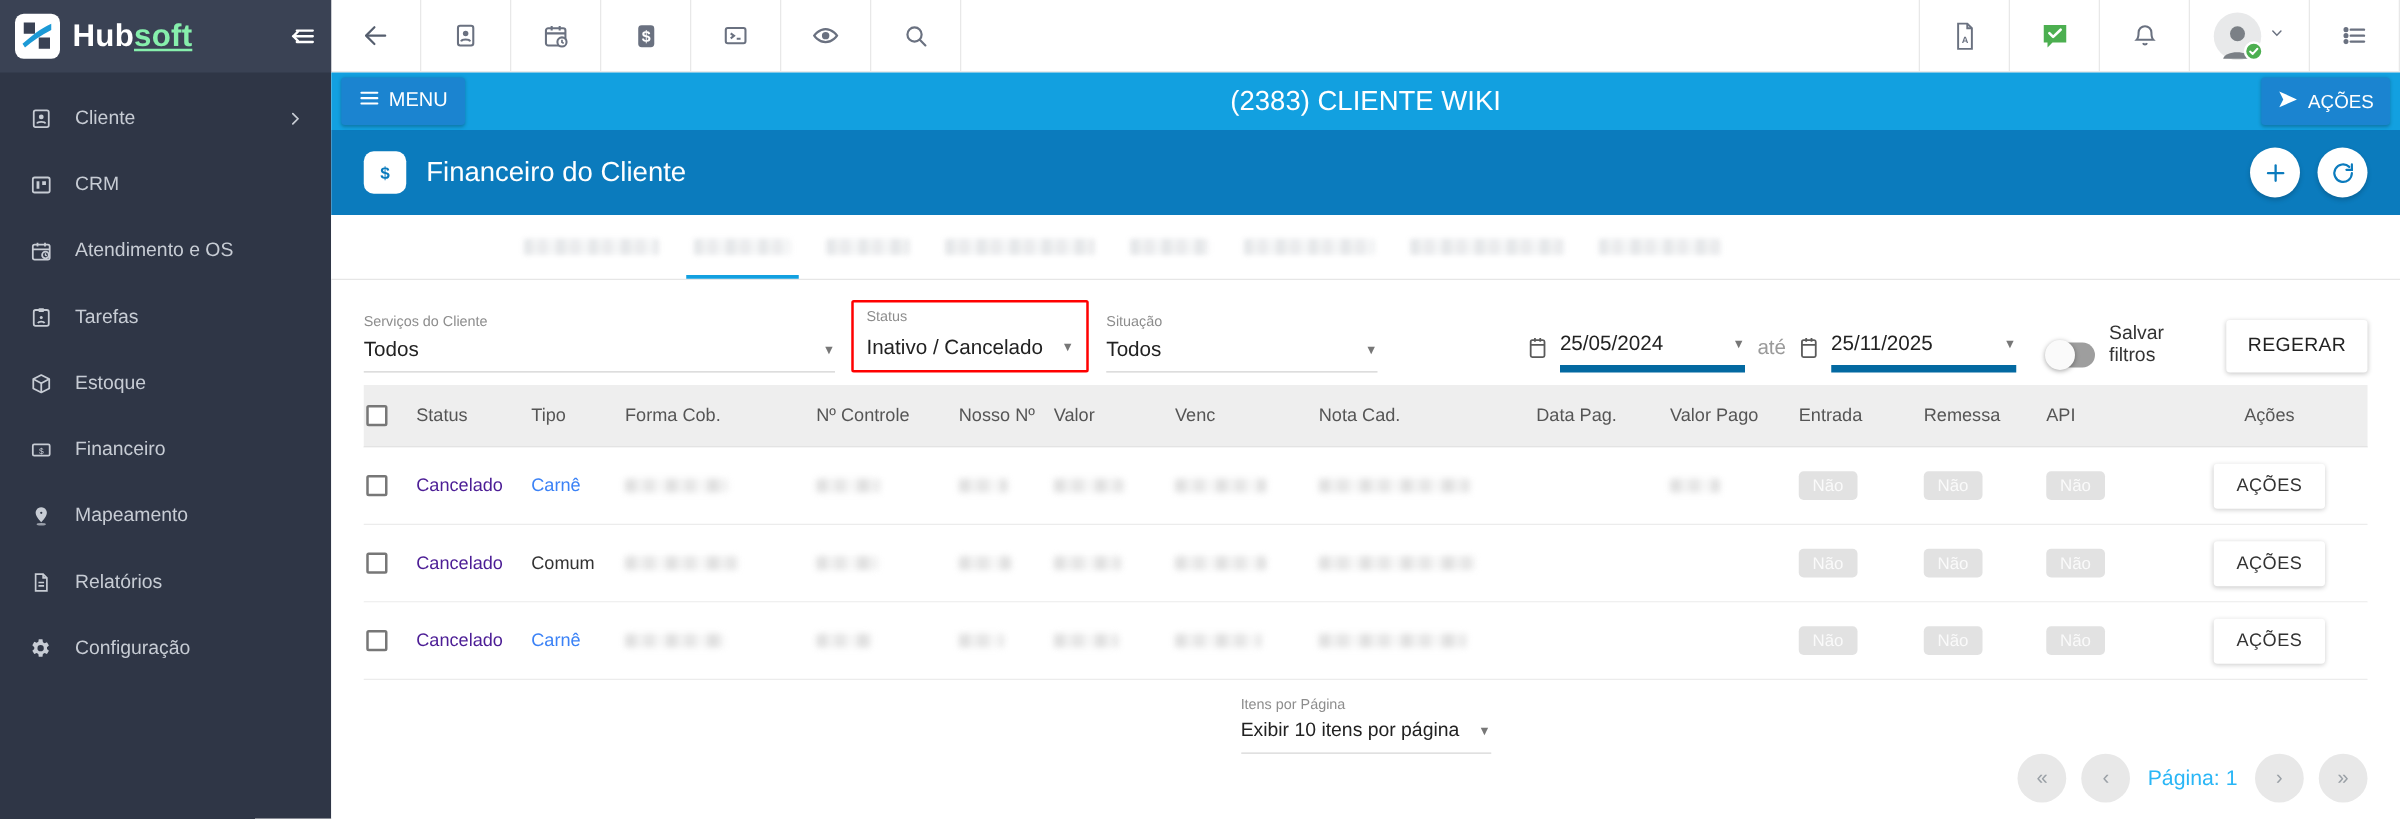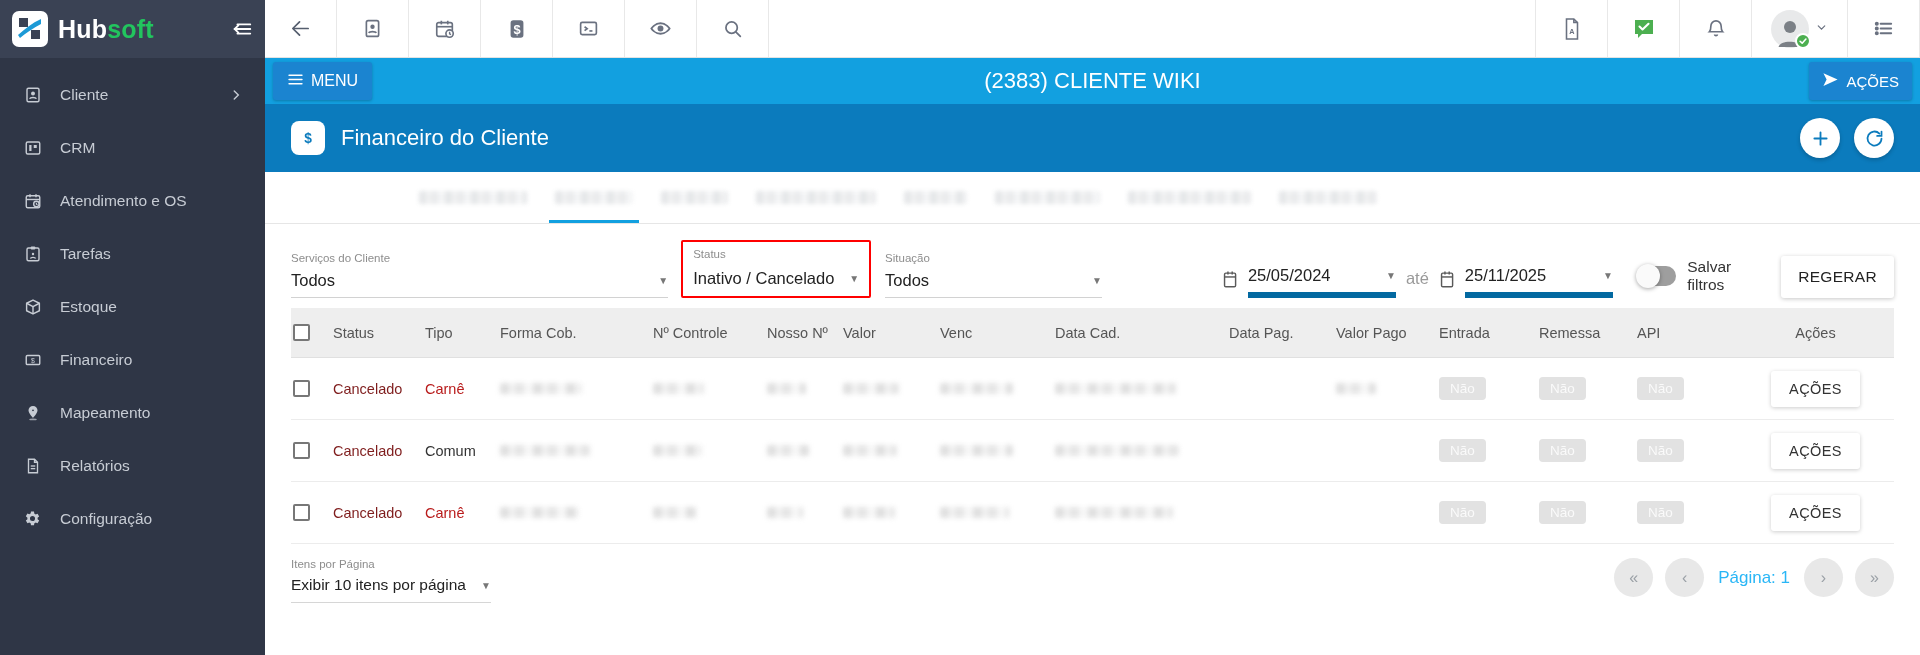--- a/index.html
+++ b/index.html
@@ -18,21 +18,21 @@
   .brand {
     height: 58px; background: #3a4254; display: flex; align-items: center;
     padding: 0 12px; gap: 10px; position: relative;
   }
   .brand-logo {
     width: 36px; height: 36px; background: #fff; border-radius: 7px;
     display: flex; align-items: center; justify-content: center; flex: 0 0 36px;
   }
   .brand-text { font-size: 25px; font-weight: 700; letter-spacing: .2px; }
   .brand-text .b1 { color: #ffffff; }
-  .brand-text .b2 { color: #22c55e; }
+  .brand-text .b2 { color: #86efac; text-decoration: underline; }
   .collapse-icon { margin-left: auto; color: #fff; display:flex; align-items:center; }
 
   .nav { padding-top: 10px; }
   .nav-item {
     height: 53px; display: flex; align-items: center; padding: 0 22px;
     color: #c7ccd4; font-size: 15.5px; gap: 17px; cursor: pointer;
   }
   .nav-ico { width: 21px; height: 21px; flex: 0 0 21px; display:flex; align-items:center; justify-content:center; color:#c7ccd4; }
   .nav-label { flex: 1; }
   .nav-chev { color: #c7ccd4; display:flex; align-items:center; }
@@ -141,21 +141,21 @@
   .dates { display: flex; align-items: center; margin-left: 120px; gap: 10px; }
   .date-box { display: flex; align-items: flex-end; gap: 9px; }
   .cal-ico { color: #5a5a5a; margin-bottom: 5px; }
   .date-val {
     font-size: 16.5px; color: #222; border-bottom: 6px solid #0369a1;
     padding-bottom: 7px; display: flex; align-items: center; gap: 28px; min-width: 148px;
   }
   .date-val .caret { color: #777; font-size: 10px; margin-left:auto; }
   .ate { color: #9a9a9a; font-size: 16.5px; padding-bottom: 7px; }
 
-  .toggle-wrap { display: flex; align-items: center; gap: 11px; margin-left: 24px; padding-bottom: 4px; }
+  .toggle-wrap { display: flex; align-items: flex-end; gap: 11px; margin-left: 24px; padding-bottom: 4px; }
   .toggle {
     width: 42px; height: 20px; border-radius: 10px; background: #9e9e9e;
     position: relative; cursor: pointer;
   }
   .toggle::after {
     content: ""; position: absolute; left: -1px; top: -2px; width: 24px; height: 24px;
     border-radius: 50%; background: #fafafa; box-shadow: 0 1px 4px rgba(0,0,0,.35);
   }
   .toggle-lbl { font-size: 15.5px; color: #333; }
   .regerar {
@@ -189,41 +189,41 @@
   .c-venc  { width: 115px; flex: 0 0 115px; }
   .c-dcad  { width: 174px; flex: 0 0 174px; }
   .c-dpag  { width: 107px; flex: 0 0 107px; }
   .c-vpago { width: 103px; flex: 0 0 103px; }
   .c-ent   { width: 100px; flex: 0 0 100px; }
   .c-rem   { width: 98px;  flex: 0 0 98px; }
   .c-api   { width: 100px; flex: 0 0 100px; }
   .c-acoes { flex: 1; display: flex; justify-content: center; }
 
   .chk { width: 17px; height: 17px; border: 2px solid #777; border-radius: 2px; cursor: pointer; background:#fff; }
-  .cancelado { color: #7f1d1d; }
-  .link-blue { color: #b91c1c; cursor: pointer; }
+  .cancelado { color: #4c1d95; }
+  .link-blue { color: #3b82f6; cursor: pointer; }
 
   .blur {
     border-radius: 2px; background:
       repeating-linear-gradient(90deg,#dcdcdc 0 9px,#f1f1f1 9px 15px,#e2e2e2 15px 24px,#f6f6f6 24px 33px);
     filter: blur(2.6px); opacity: .9;
   }
 
   .tag-nao {
     background: #e2e2e2; color: #fafafa; font-size: 13.5px; border-radius: 4px;
     padding: 4px 11px; display: inline-block;
   }
   .btn-acoes {
     background: #fff; border: none; border-radius: 3px; box-shadow: 0 1px 4px rgba(0,0,0,.2);
     height: 36px; padding: 0 18px; font-size: 14.5px; font-weight: 500; color: #333;
     cursor: pointer; font-family: "Liberation Sans", sans-serif; letter-spacing: .4px;
   }
 
   
-  .footer { display: flex; align-items: flex-end; padding: 14px 26px 0 26px; }
+  .footer { display: flex; align-items: center; padding: 14px 26px 0 26px; flex-direction: column; }
   .ipp { display: flex; flex-direction: column; width: 200px; }
   .ipp .fld-lbl { font-size: 11.5px; color: #8d8d8d; margin-bottom: 6px; }
   .ipp .fld-val { font-size: 15.5px; border-bottom: 1px solid #d6d6d6; padding-bottom: 8px; }
   .pager { margin-left: auto; display: flex; align-items: center; gap: 12px; padding-bottom: 6px; }
   .pg-btn {
     width: 39px; height: 39px; border-radius: 50%; background: #e8e8e8; color: #9aa0a6;
     display: flex; align-items: center; justify-content: center; cursor: pointer; font-size: 16px;
   }
   .pg-label { color: #29b6f6; font-size: 17px; margin: 0 2px; }
 </style>
@@ -609,21 +609,21 @@
         <div class="c-chk">
             <span class="chk"></span>
           </div>
         <div class="th c-sts">Status</div>
         <div class="th c-tipo">Tipo</div>
         <div class="th c-forma">Forma Cob.</div>
         <div class="th c-ctrl">Nº Controle</div>
         <div class="th c-nosso">Nosso Nº</div>
         <div class="th c-valor">Valor</div>
         <div class="th c-venc">Venc</div>
-        <div class="th c-dcad">Data Cad.</div>
+        <div class="th c-dcad">Nota Cad.</div>
         <div class="th c-dpag">Data Pag.</div>
         <div class="th c-vpago">Valor Pago</div>
         <div class="th c-ent">Entrada</div>
         <div class="th c-rem">Remessa</div>
         <div class="th c-api">API</div>
         <div class="th c-acoes">Ações</div>
       </div>
 
       <div class="trow">
         <div class="c-chk">

